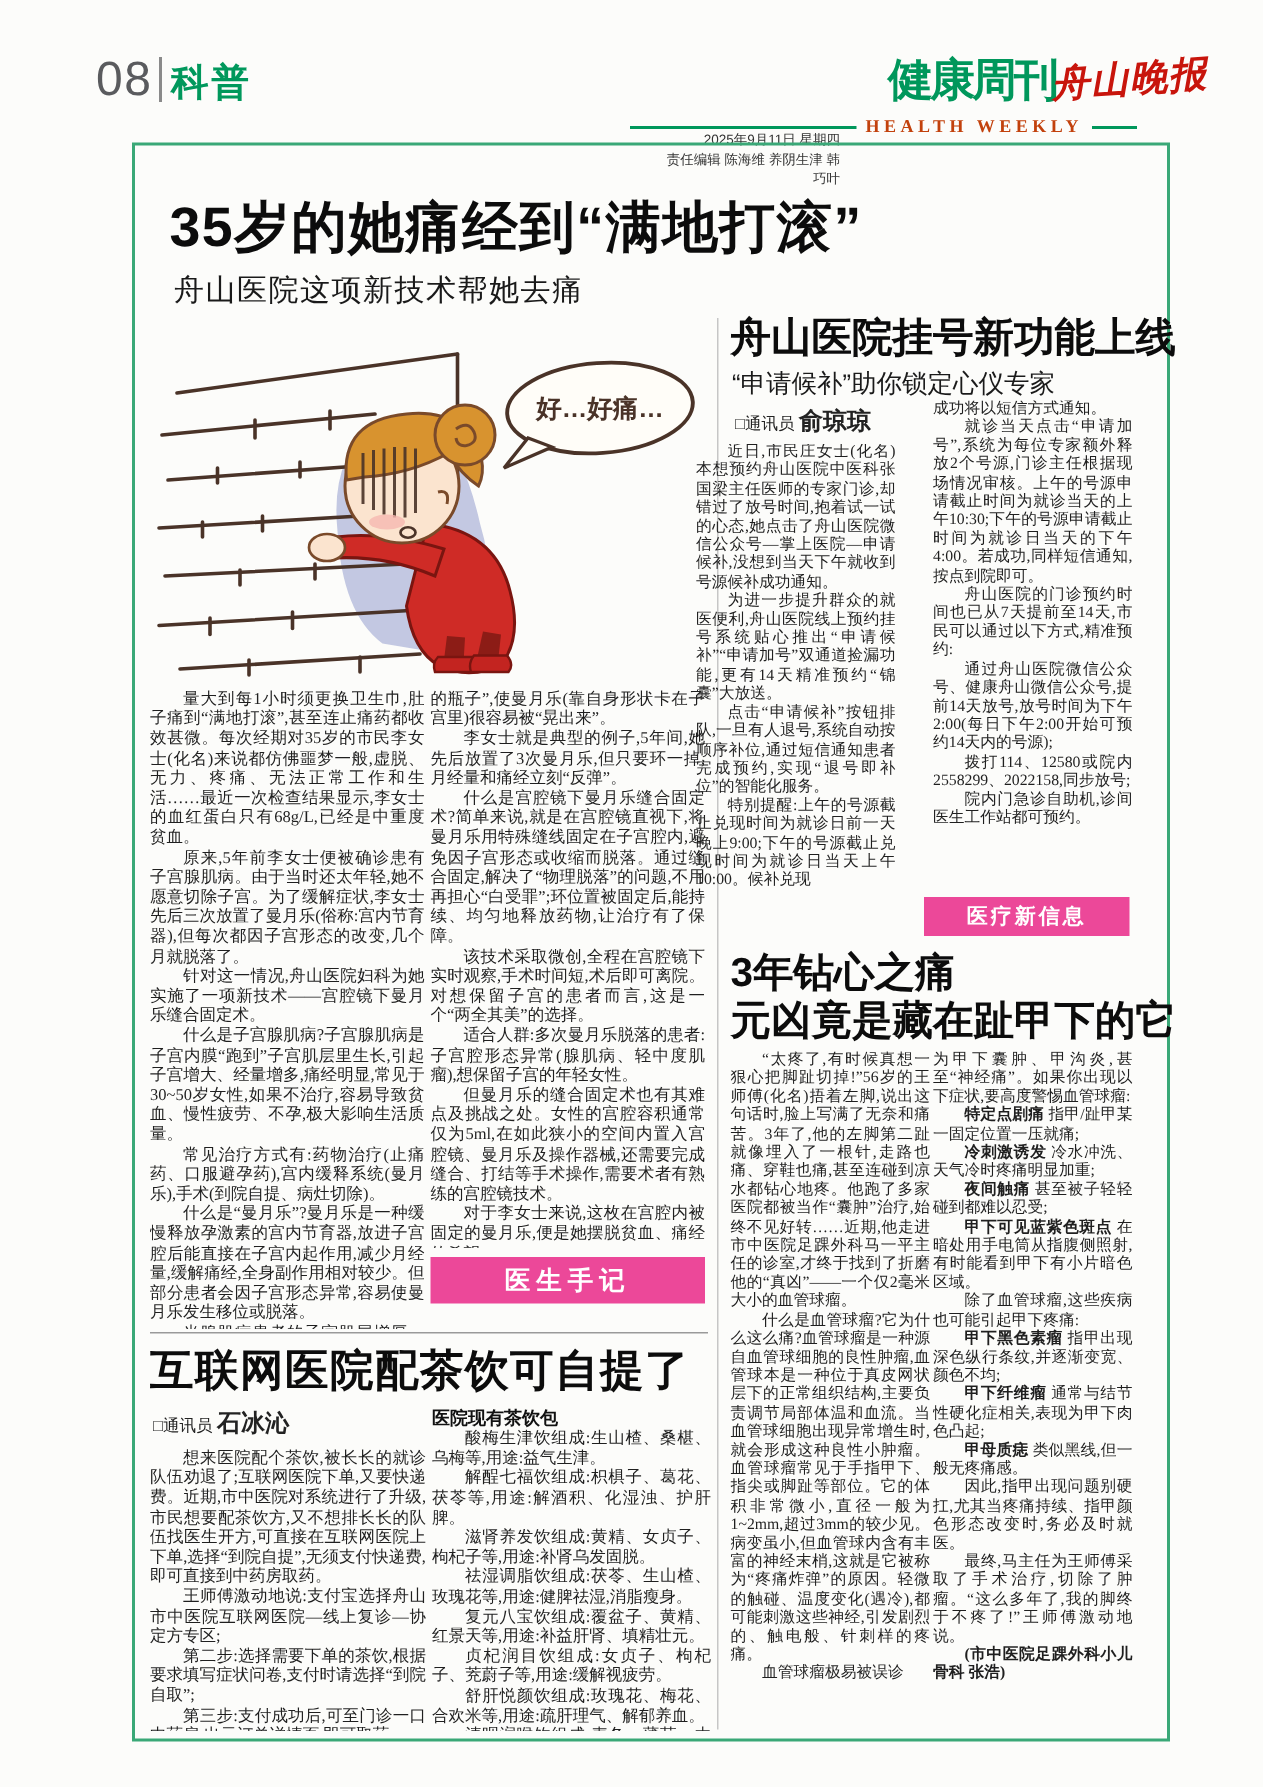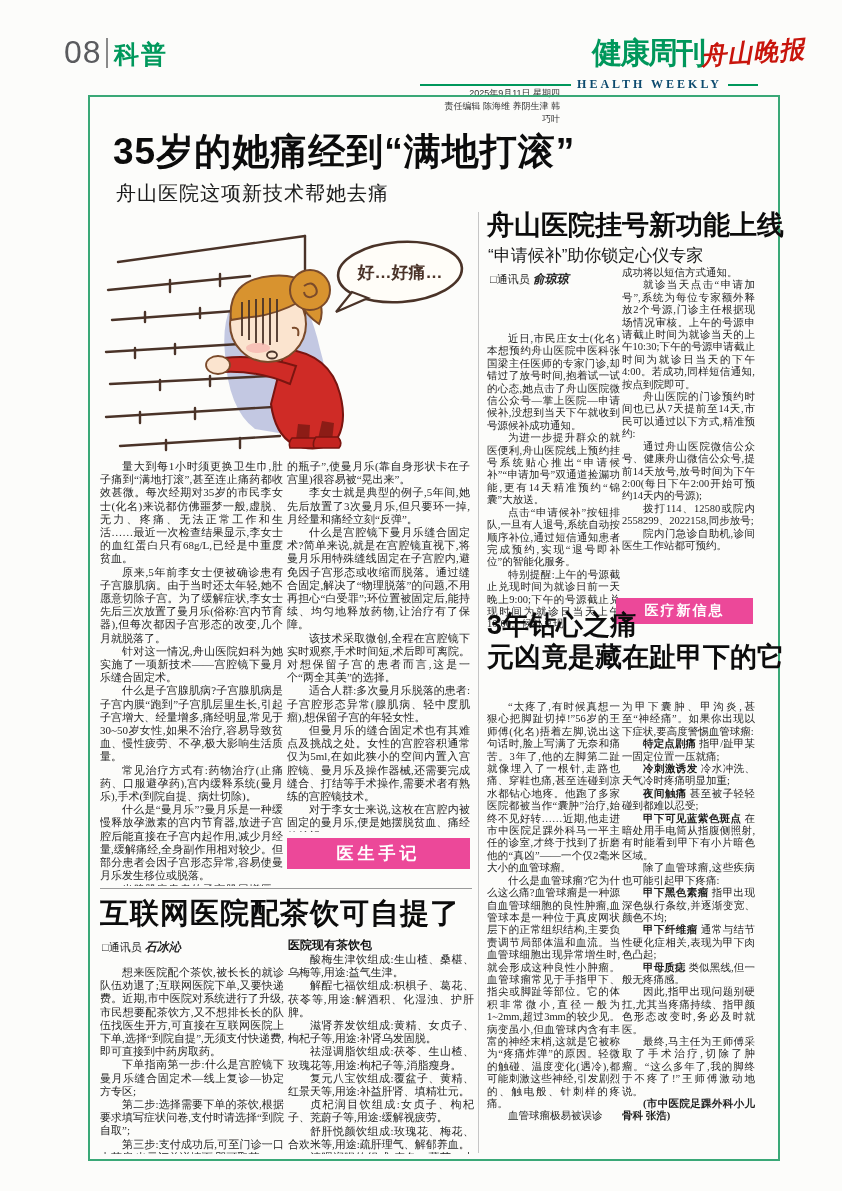--- a/index.html
+++ b/index.html
@@ -17,37 +17,37 @@
   
   .page-num { position:absolute; left:64px; top:34px; font-size:32px; color:#5a5b5e; font-weight:500; letter-spacing:1px;}
   .hdr-bar { position:absolute; left:106px; top:38px; width:2px; height:30px; background:#8a8a8a; }
   .section-name { position:absolute; left:114px; top:38px; font-size:25px; font-weight:bold; color:#00985c; letter-spacing:2px;}
   .hdr-credits { position:absolute; left:440px; top:42px; width:120px; font-size:9px; line-height:13px; color:#333; text-align:right;margin-top:45px; }
   .logo-cn { position:absolute; left:592px; top:33px; font-size:30px; font-weight:900; color:#00975b; letter-spacing:-2px; font-family:Liberation Serif, serif; }
   .logo-en-row { position:absolute; left:420px; top:77px; width:338px; display:flex; align-items:center; }
   .logo-en-row .rule { height:2px; background:#00975b; }
   .logo-en-row .rule.long { flex:1; }
   .logo-en-row .rule.short { width:30px; }
-  .logo-en { color:#0c4a6e; font-weight:bold; font-size:12px; letter-spacing:3px; padding:0 6px; font-family:"Liberation Serif",serif;text-align:center; }
+  .logo-en { color:#c2410c; font-weight:bold; font-size:12px; letter-spacing:3px; padding:0 6px; font-family:"Liberation Serif",serif;text-align:center; }
   .masthead { position:absolute; left:701px; top:36px; font-size:25px; font-weight:bold; font-style:italic; color:#c8150c; transform:rotate(-4deg); font-family:"Liberation Serif",serif; letter-spacing:1px;}
   
   .frame { position:absolute; left:88px; top:95px; width:692px; height:1066px; border:2px solid #3aa877; }
   
   .v-divider { position:absolute; left:478px; top:212px; width:1px; height:941px; background:#c6c6c6; }
   .h-divider { position:absolute; left:100px; top:888px; width:372px; height:1px; background:#9a9a9a; }
   
   .main-title { position:absolute; left:113px; top:127px; width:480px; font-size:37px; font-weight:900; letter-spacing:1px; color:#0c0c0c; }
   .main-subtitle { position:absolute; left:116px; top:180px; font-size:20px; color:#1a1a1a; letter-spacing:1px; }
   .reg-title { position:absolute; left:487px; top:207px; font-size:27px; font-weight:900; color:#0c0c0c; letter-spacing:0px; }
   .reg-subtitle { position:absolute; left:488px; top:244px; font-size:17px; color:#1a1a1a; }
-  .toe-title { position:absolute; left:487px; top:609px; font-size:27px; font-weight:900; line-height:32px; color:#0c0c0c; }
+  .toe-title { position:absolute; left:487px; top:632px; font-size:27px; font-weight:900; line-height:32px; color:#0c0c0c; }
   .tea-title { position:absolute; left:100px; top:894px; font-size:29px; font-weight:900; color:#0c0c0c; letter-spacing:1px; }
   
   .byline { position:absolute; font-size:11px; color:#222; }
-  .byline b { font-size:12px;font-style:italic; }
+  .byline b { font-size:16px; }
   
   .col { position:absolute; font-family:"Liberation Serif", serif; font-size:11px; line-height:13.2px; color:#1f1f1f; overflow:hidden; }
   .col p { text-indent:2em; text-align:justify; }
   .col-sm { font-size:10.5px; line-height:12.4px; }
   .col2-header { position:absolute; font-size:12px; font-weight:bold; color:#111; font-family:"Liberation Serif",serif; }
   
   .badge { position:absolute; background:#ec4899; color:#fff; font-weight:bold; text-align:center; letter-spacing:4px; }
   .badge-doctor { left:287px; top:838px; width:183px; font-size:17px; padding:4px 0; }
   .badge-medinfo { left:616px; top:598px; width:137px; font-size:14px; padding:4px 0; letter-spacing:2px; }
   
@@ -170,21 +170,21 @@
       <p>对于李女士来说,这枚在宫腔内被固定的曼月乐,便是她摆脱贫血、痛经的希望。</p>
     </div>
   <div class="badge badge-doctor">医生手记</div>
 
   <div class="reg-title">舟山医院挂号新功能上线</div>
   <div class="reg-subtitle">“申请候补”助你锁定心仪专家</div>
   <div class="byline" style="left:490px; top:271px;">
     <span>□通讯员</span>
     <b>俞琼琼</b>
   </div>
-  <div class="col col-sm" style="left:487px; top:296px; width:133px; height:336px;margin-top:37px;">
+  <div class="col col-sm" style="left:464px; top:296px; width:133px; height:336px;">
       <p>近日,市民庄女士(化名)本想预约舟山医院中医科张国梁主任医师的专家门诊,却错过了放号时间,抱着试一试的心态,她点击了舟山医院微信公众号—掌上医院—申请候补,没想到当天下午就收到号源候补成功通知。</p>
       <p>为进一步提升群众的就医便利,舟山医院线上预约挂号系统贴心推出“申请候补”“申请加号”双通道捡漏功能,更有14天精准预约“锦囊”大放送。</p>
       <p>点击“申请候补”按钮排队,一旦有人退号,系统自动按顺序补位,通过短信通知患者完成预约,实现“退号即补位”的智能化服务。</p>
       <p>特别提醒:上午的号源截止兑现时间为就诊日前一天晚上9:00;下午的号源截止兑现时间为就诊日当天上午10:00。候补兑现</p>
     </div>
   <div class="col col-sm" style="left:622px; top:267px; width:133px; height:324px;">
       <p style="text-indent: 0px;">成功将以短信方式通知。</p>
       <p>就诊当天点击“申请加号”,系统为每位专家额外释放2个号源,门诊主任根据现场情况审核。上午的号源申请截止时间为就诊当天的上午10:30;下午的号源申请截止时间为就诊日当天的下午4:00。若成功,同样短信通知,按点到院即可。</p>
       <p>舟山医院的门诊预约时间也已从7天提前至14天,市民可以通过以下方式,精准预约:</p>
       <p>通过舟山医院微信公众号、健康舟山微信公众号,提前14天放号,放号时间为下午2:00(每日下午2:00开始可预约14天内的号源);</p>
@@ -217,29 +217,29 @@
       <p style="font-weight: bold;">(市中医院足踝外科小儿骨科 张浩)</p>
     </div>
 
   <div class="tea-title">互联网医院配茶饮可自提了</div>
   <div class="byline" style="left:102px; top:939px;">
     <span>□通讯员</span>
     <b>石冰沁</b>
   </div>
   <div class="col" style="left:100px; top:966px; width:184px; height:188px;">
       <p>想来医院配个茶饮,被长长的就诊队伍劝退了;互联网医院下单,又要快递费。近期,市中医院对系统进行了升级,市民想要配茶饮方,又不想排长长的队伍找医生开方,可直接在互联网医院上下单,选择“到院自提”,无须支付快递费,即可直接到中药房取药。</p>
-      <p>下单指南第一步:什么是宫腔镜下曼月乐缝合固定术—线上复诊—协定方专区;</p>
+      <p>王师傅激动地说:支付宝选择舟山市中医院互联网医院—线上复诊—协定方专区;</p>
       <p>第二步:选择需要下单的茶饮,根据要求填写症状问卷,支付时请选择“到院自取”;</p>
       <p>第三步:支付成功后,可至门诊一口中药房,出示订单详情页,即可取药。</p>
     </div>
   <div class="col2-header" style="left:288px; top:937px;">医院现有茶饮包</div>
   <div class="col" style="left:288px; top:953px; width:186px; height:201px;">
       <p>酸梅生津饮组成:生山楂、桑椹、乌梅等,用途:益气生津。</p>
       <p>解酲七福饮组成:枳椇子、葛花、茯苓等,用途:解酒积、化湿浊、护肝脾。</p>
       <p>滋肾养发饮组成:黄精、女贞子、枸杞子等,用途:补肾乌发固脱。</p>
-      <p>祛湿调脂饮组成:茯苓、生山楂、玫瑰花等,用途:枸杞子等,消脂瘦身。</p>
+      <p>祛湿调脂饮组成:茯苓、生山楂、玫瑰花等,用途:健脾祛湿,消脂瘦身。</p>
       <p>复元八宝饮组成:覆盆子、黄精、红景天等,用途:补益肝肾、填精壮元。</p>
       <p>贞杞润目饮组成:女贞子、枸杞子、茺蔚子等,用途:缓解视疲劳。</p>
       <p>舒肝悦颜饮组成:玫瑰花、梅花、合欢米等,用途:疏肝理气、解郁养血。</p>
       <p>清咽润喉饮组成:麦冬、薄荷、木蝴蝶等,用途:清利咽喉、养阴生津。</p>
     </div>
 
 </div>
 
 </body></html>

